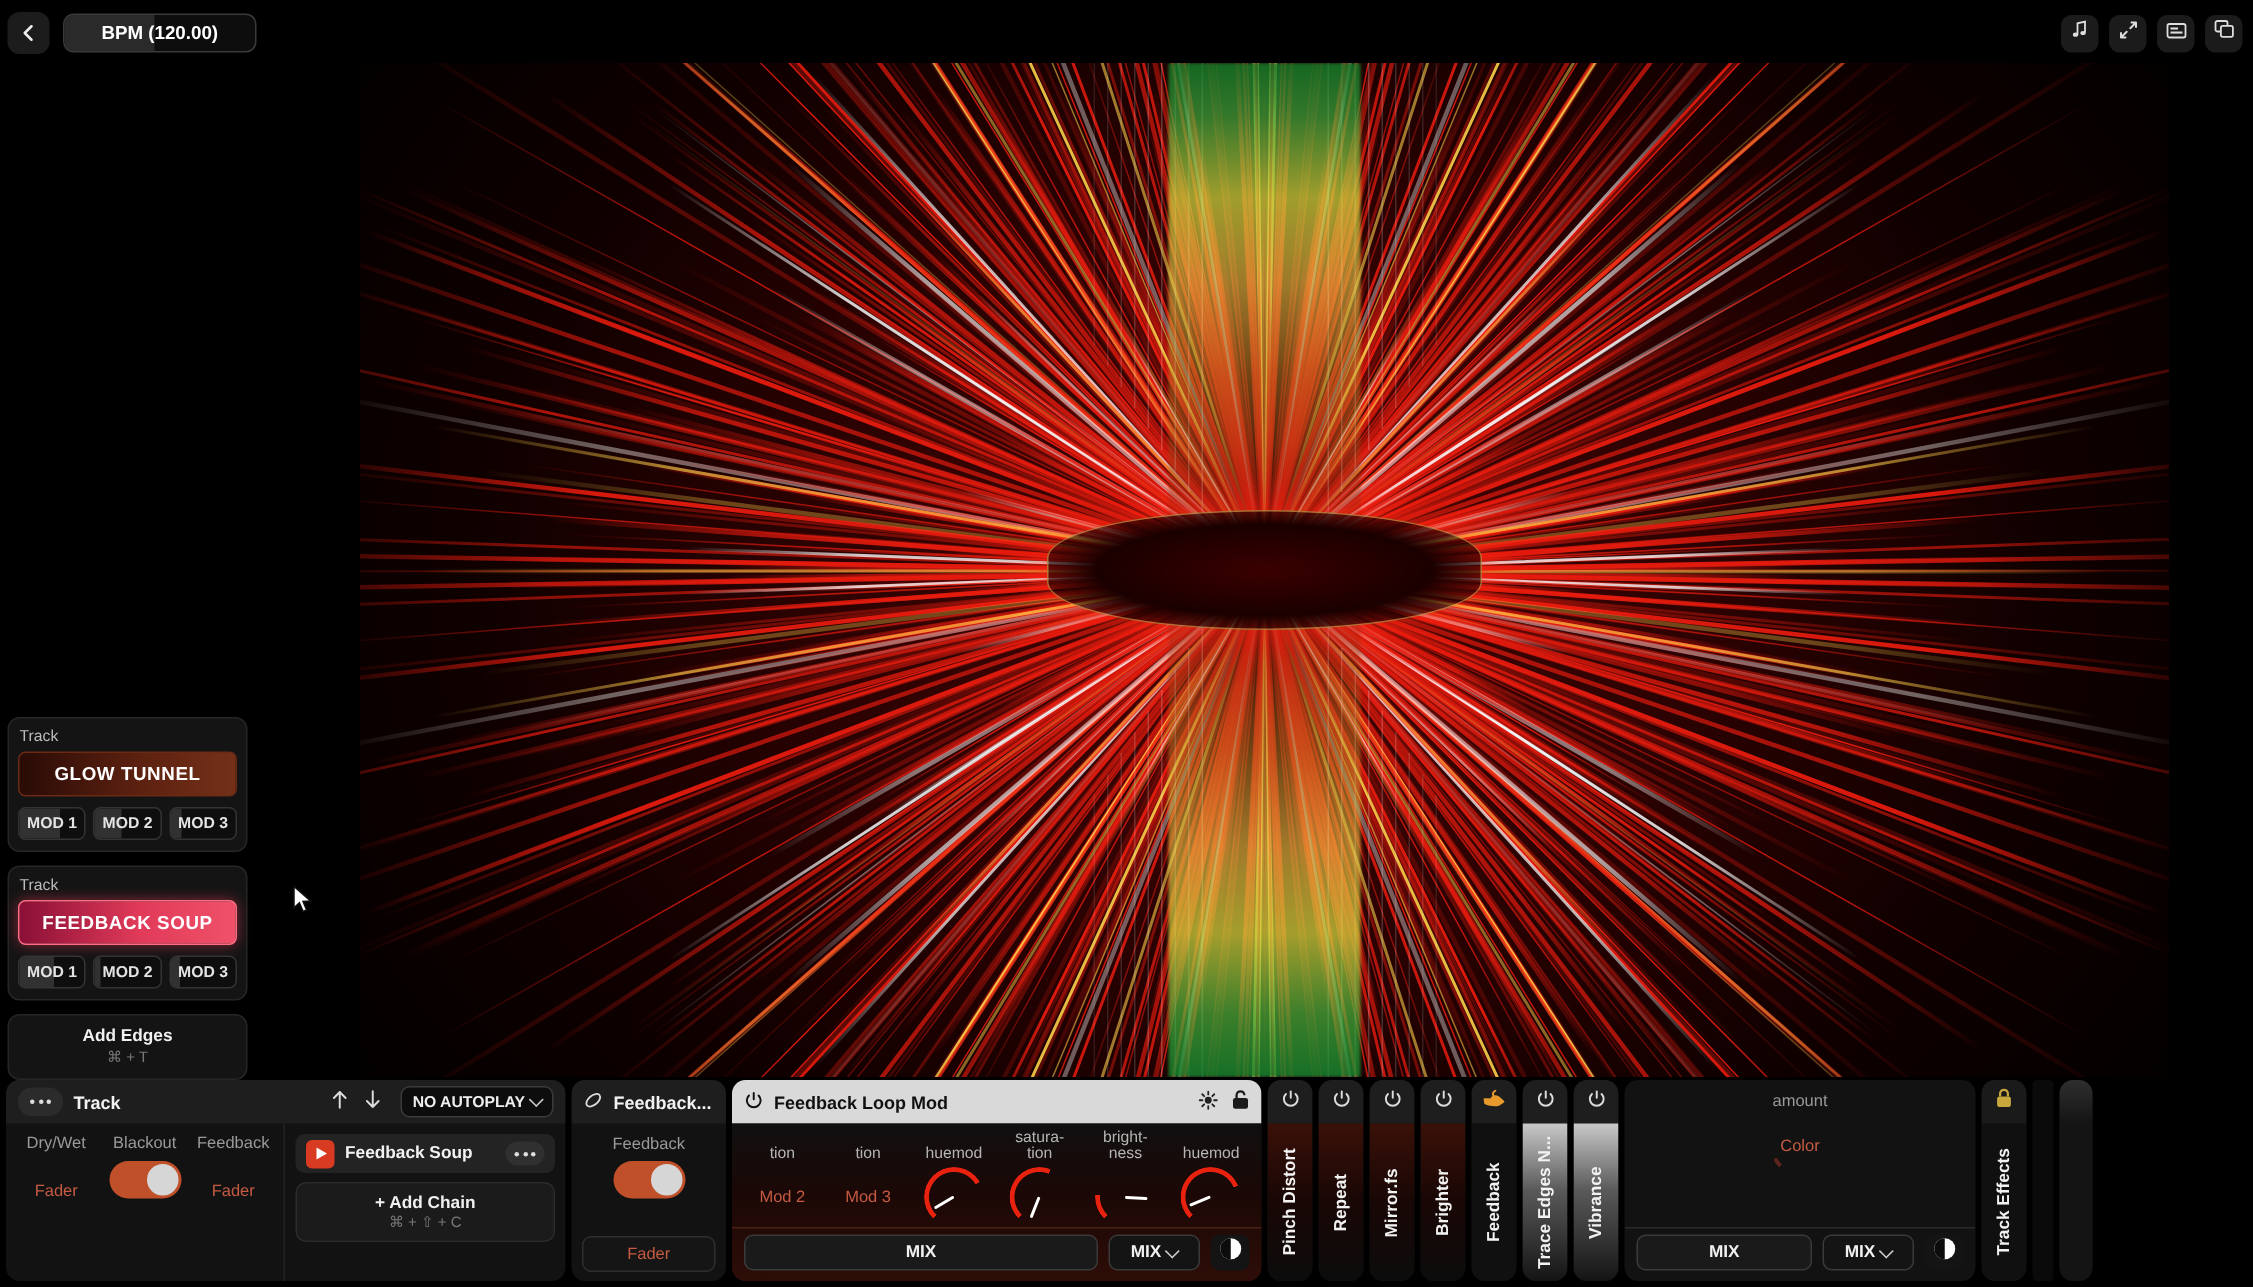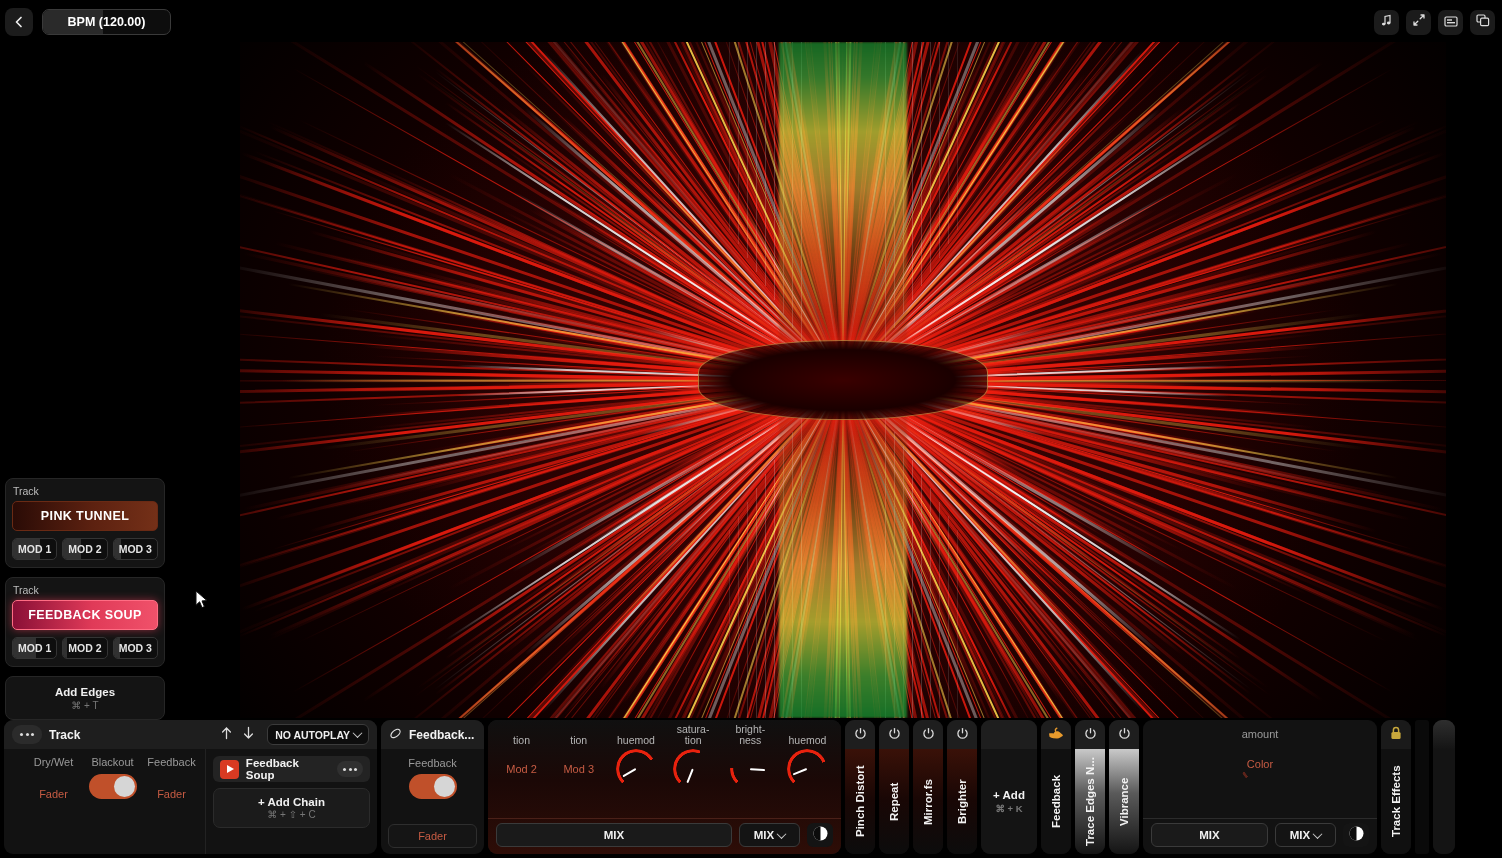--- a/index.html
+++ b/index.html
@@ -153,21 +153,21 @@
   .pill{
     height:21px; border-radius:6px; background:#0d0d0d; border:1px solid #3b3b3b;
     display:flex;align-items:center;justify-content:center;gap:4px;
     font-size:10.5px;font-weight:bold;color:#efefef;padding:0 7px;cursor:pointer;
   }
   .chev{ width:7px;height:7px;border-right:1.6px solid #ccc;border-bottom:1.6px solid #ccc;
     transform:rotate(45deg) translate(-1px,-1px); }
 
   
   #trackPanel{ width:373px; }
-  #trackPanel .pbody{ display:flex;margin-left:16px; }
+  #trackPanel .pbody{ display:flex; }
   .tp-left{ width:186px; border-right:1px solid #222; padding:7px 4px 0 4px; }
   .ctrl-row{ display:flex; }
   .ctrl{ flex:1; display:flex; flex-direction:column; align-items:center; }
   .ctrl .cl{ font-size:11px; color:#9a9a9a; margin-bottom:6px; }
   .knob{
     width:40px;height:40px;border-radius:50%;position:relative;
     display:flex;align-items:center;justify-content:center;cursor:pointer;
   }
   .knob .kt{ font-size:11px; color:#c65b43; z-index:3; }
   .arc{ position:absolute; inset:0; border-radius:50%; }
@@ -1300,21 +1300,21 @@
       <div class="vline" style="margin-left:-114px;bottom:0;height:188px;opacity:0.18"></div>
     </div>
   <div class="vbeam top"></div>
   <div class="vbeam bot"></div>
   <div class="glow-core"></div>
 </div>
 
 <div id="tracklist">
     <div class="track-card">
       <div class="tlabel">Track</div>
-      <div class="track-name dim">PINK TUNNEL</div>
+      <div class="track-name dim">GLOW TUNNEL</div>
       <div class="mod-row">
         <div class="mod-btn">
               <i style="width:62%"></i>
               <span>MOD 1</span>
             </div>
         <div class="mod-btn">
               <i style="width:40%"></i>
               <span>MOD 2</span>
             </div>
         <div class="mod-btn">
@@ -1435,20 +1435,45 @@
     <div class="pbody">
       <div class="cl">Feedback</div>
       <div class="toggle"></div>
       <div class="fader-btn">
         <span>Fader</span>
       </div>
     </div>
   </div>
 
   <div class="panel" id="flmPanel">
+    <div class="phead light">
+      <span>
+        <svg width="13" height="13" viewBox="0 0 13 13">
+            <path d="M6.5 1.6v4.2" stroke="#101010" stroke-width="1.3" stroke-linecap="round"></path>
+            <path d="M3.3 3.3a4.6 4.6 0 1 0 6.4 0" stroke="#101010" stroke-width="1.3" fill="none" stroke-linecap="round"></path>
+          </svg>
+      </span>
+      <span>Feedback Loop Mod</span>
+      <span style="margin-left:auto;display:flex;gap:9px;align-items:center;">
+        <span>
+          <svg width="13" height="13" viewBox="0 0 13 13">
+              <circle cx="6.5" cy="6.5" r="2.3" fill="#222"></circle>
+              <g stroke="#222" stroke-width="1.2" stroke-linecap="round">
+                <path d="M6.5 .8v1.8M6.5 10.4v1.8M.8 6.5h1.8M10.4 6.5h1.8M2.5 2.5l1.3 1.3M9.2 9.2l1.3 1.3M10.5 2.5 9.2 3.8M3.8 9.2 2.5 10.5"></path>
+              </g>
+            </svg>
+        </span>
+        <span>
+          <svg width="12" height="14" viewBox="0 0 12 14">
+              <rect x="1" y="6" width="10" height="7.2" rx="1.5" fill="#1a1a1a"></rect>
+              <path d="M3.4 6V4.1a2.6 2.6 0 0 1 5.2 0" stroke="#1a1a1a" stroke-width="1.5" fill="none"></path>
+            </svg>
+        </span>
+      </span>
+    </div>
     <div class="pbody">
       <div class="knob-row" id="flmKnobs">
           <div class="kcell">
             <div class="kl">tion</div>
             <div class="kbox knob">
               <div class="arc" style="background:conic-gradient(from 225deg, #3a1a14 0deg, #3a1a14 0deg, rgba(0,0,0,0) 0deg);-webkit-mask:radial-gradient(circle, transparent 58%, #000 60%);mask:radial-gradient(circle, transparent 58%, #000 60%);"></div>
 
               <span class="mod-txt">Mod 2</span>
             </div>
           </div>
@@ -1543,27 +1568,20 @@
           </div>
       <div class="vstrip">
             <div class="vhead">
               <span><svg width="13" height="13" viewBox="0 0 13 13">
               <path d="M6.5 1.6v4.2" stroke="#dcdcdc" stroke-width="1.3" stroke-linecap="round"></path>
               <path d="M3.3 3.3a4.6 4.6 0 1 0 6.4 0" stroke="#dcdcdc" stroke-width="1.3" fill="none" stroke-linecap="round"></path>
             </svg></span>
             </div>
             <div class="vbody warm">Brighter</div>
           </div>
-      <div class="vstrip add">
-              <div class="vhead"></div>
-              <div class="vbody">
-                <b style="font-size:11.5px;">+ Add</b>
-                <em>⌘ + K</em>
-              </div>
-            </div>
       <div class="vstrip">
             <div class="vhead">
               <span><svg width="16" height="14" viewBox="0 0 16 14">
               <path d="M1 7.4c1.6-.3 3.2-.3 4.6 0 .6-1.3 1.7-2.1 3-2.2 1.3-.1 2.5.4 3.4 1.3l2.6 2.3c.4.4.4.9 0 1.2l-2.4 1.6c-1 .7-2.2 1-3.4.9l-3.4-.3c-1.4-.1-2.8-.6-3.9-1.5z" fill="#e89a2c"></path>
               <path d="M7.5 5.3c-.4-1.3.2-2.6 1.4-3.1" stroke="#e89a2c" stroke-width="1.3" fill="none" stroke-linecap="round"></path>
             </svg></span>
             </div>
             <div class="vbody plain">Feedback</div>
           </div>
       <div class="vstrip">

